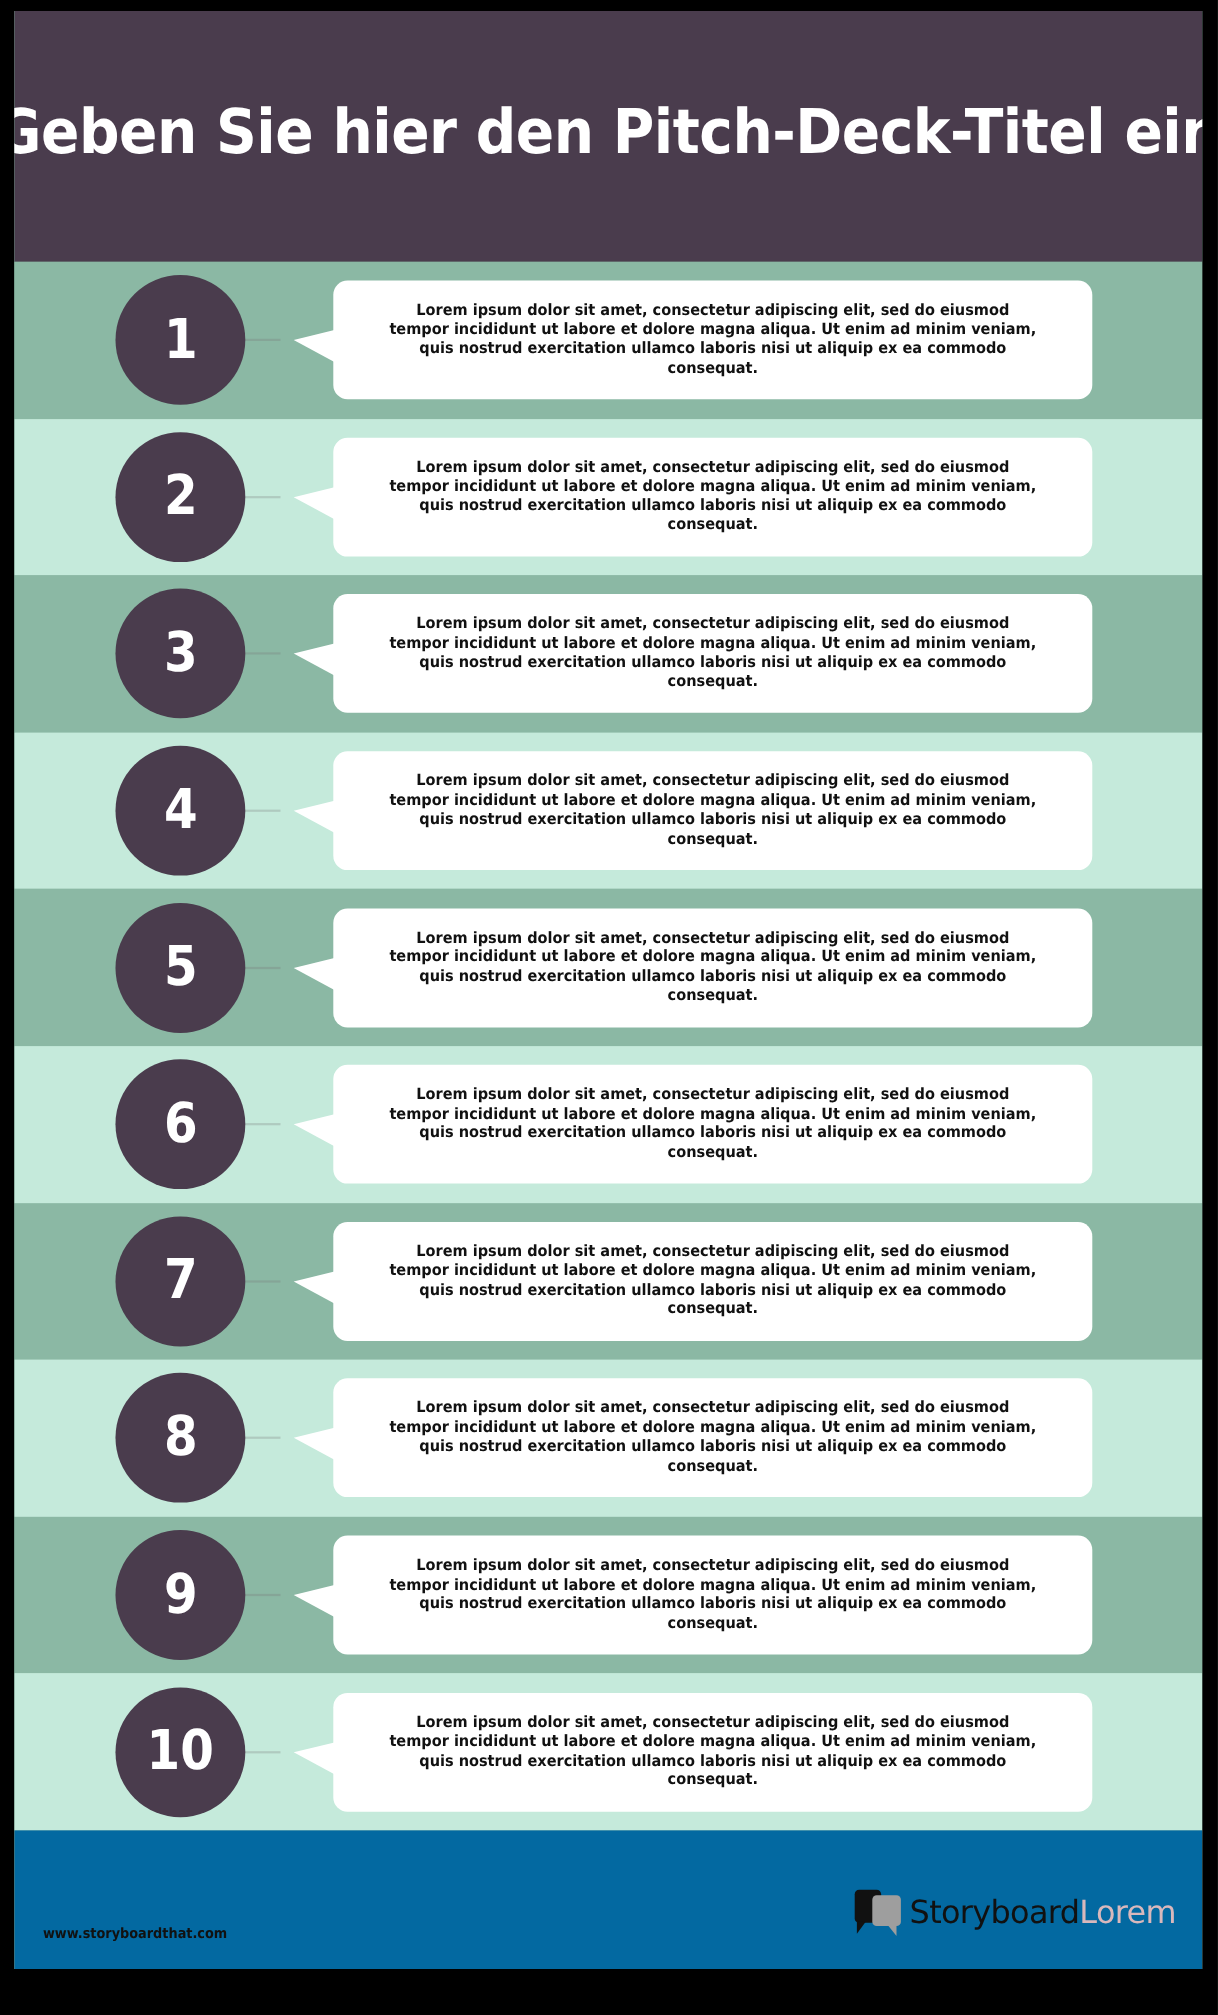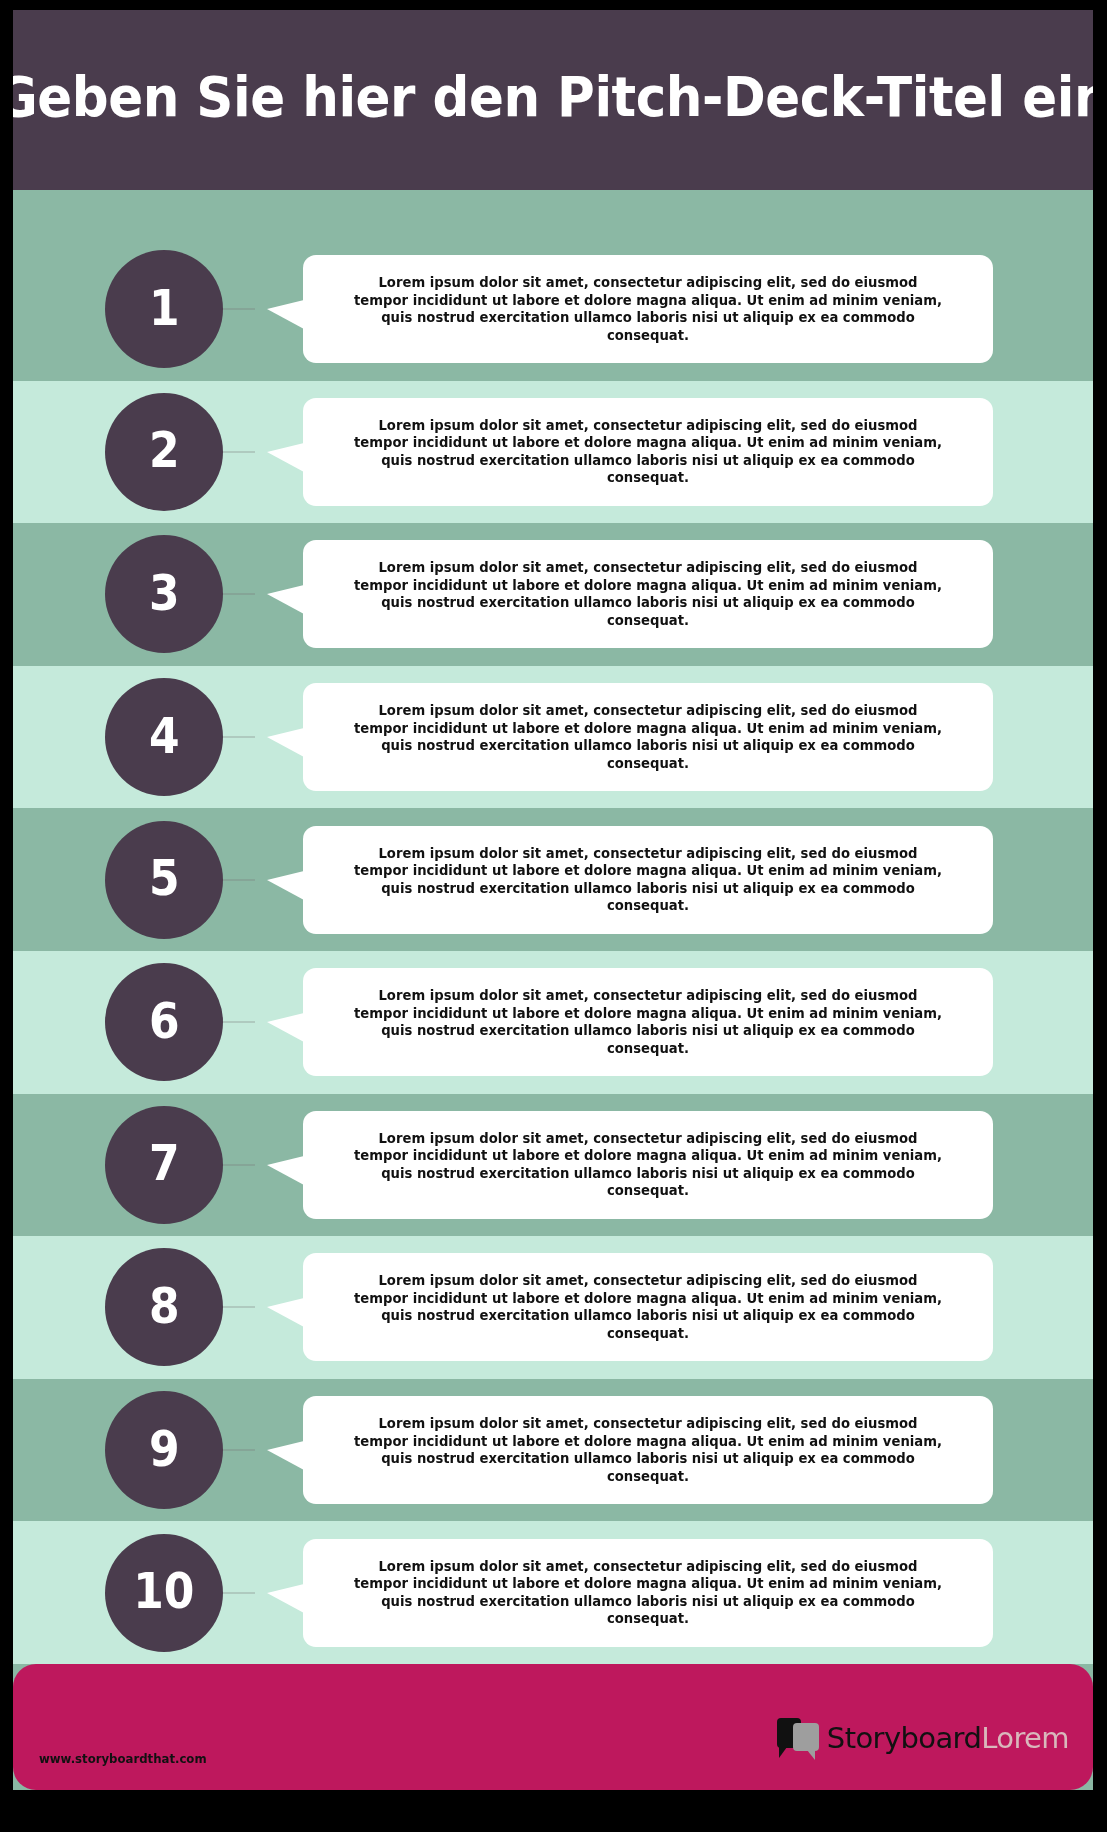--- a/index.html
+++ b/index.html
@@ -23,21 +23,21 @@
     background: #8BB8A4;
     overflow: hidden;
   }
 
   
   #header {
     position: absolute;
     left: 0;
     top: 0;
     width: 1080px;
-    height: 180px;
+    height: 228px;
     background: #4A3C4D;
     display: flex;
     align-items: center;
     justify-content: center;
   }
   #header-title {
     color: #FFFFFF;
     font-family: "Liberation Sans Narrow", "DejaVu Sans", sans-serif;
     font-weight: bold;
     font-size: 56px;
@@ -135,22 +135,21 @@
     transform: scaleX(0.93);
   }
 
   
   #footer {
     position: absolute;
     left: 0;
     bottom: 0;
     width: 1080px;
     height: 126px;
-    background: #be185d;
-    border-radius: 23px;
+    background: #0369a1;
   }
   #footer-url {
     position: absolute;
     left: 26px;
     bottom: 24px;
     color: #111111;
     font-family: "Liberation Sans Narrow", "DejaVu Sans", sans-serif;
     font-weight: bold;
     font-size: 13px;
     transform: scaleX(0.9);

